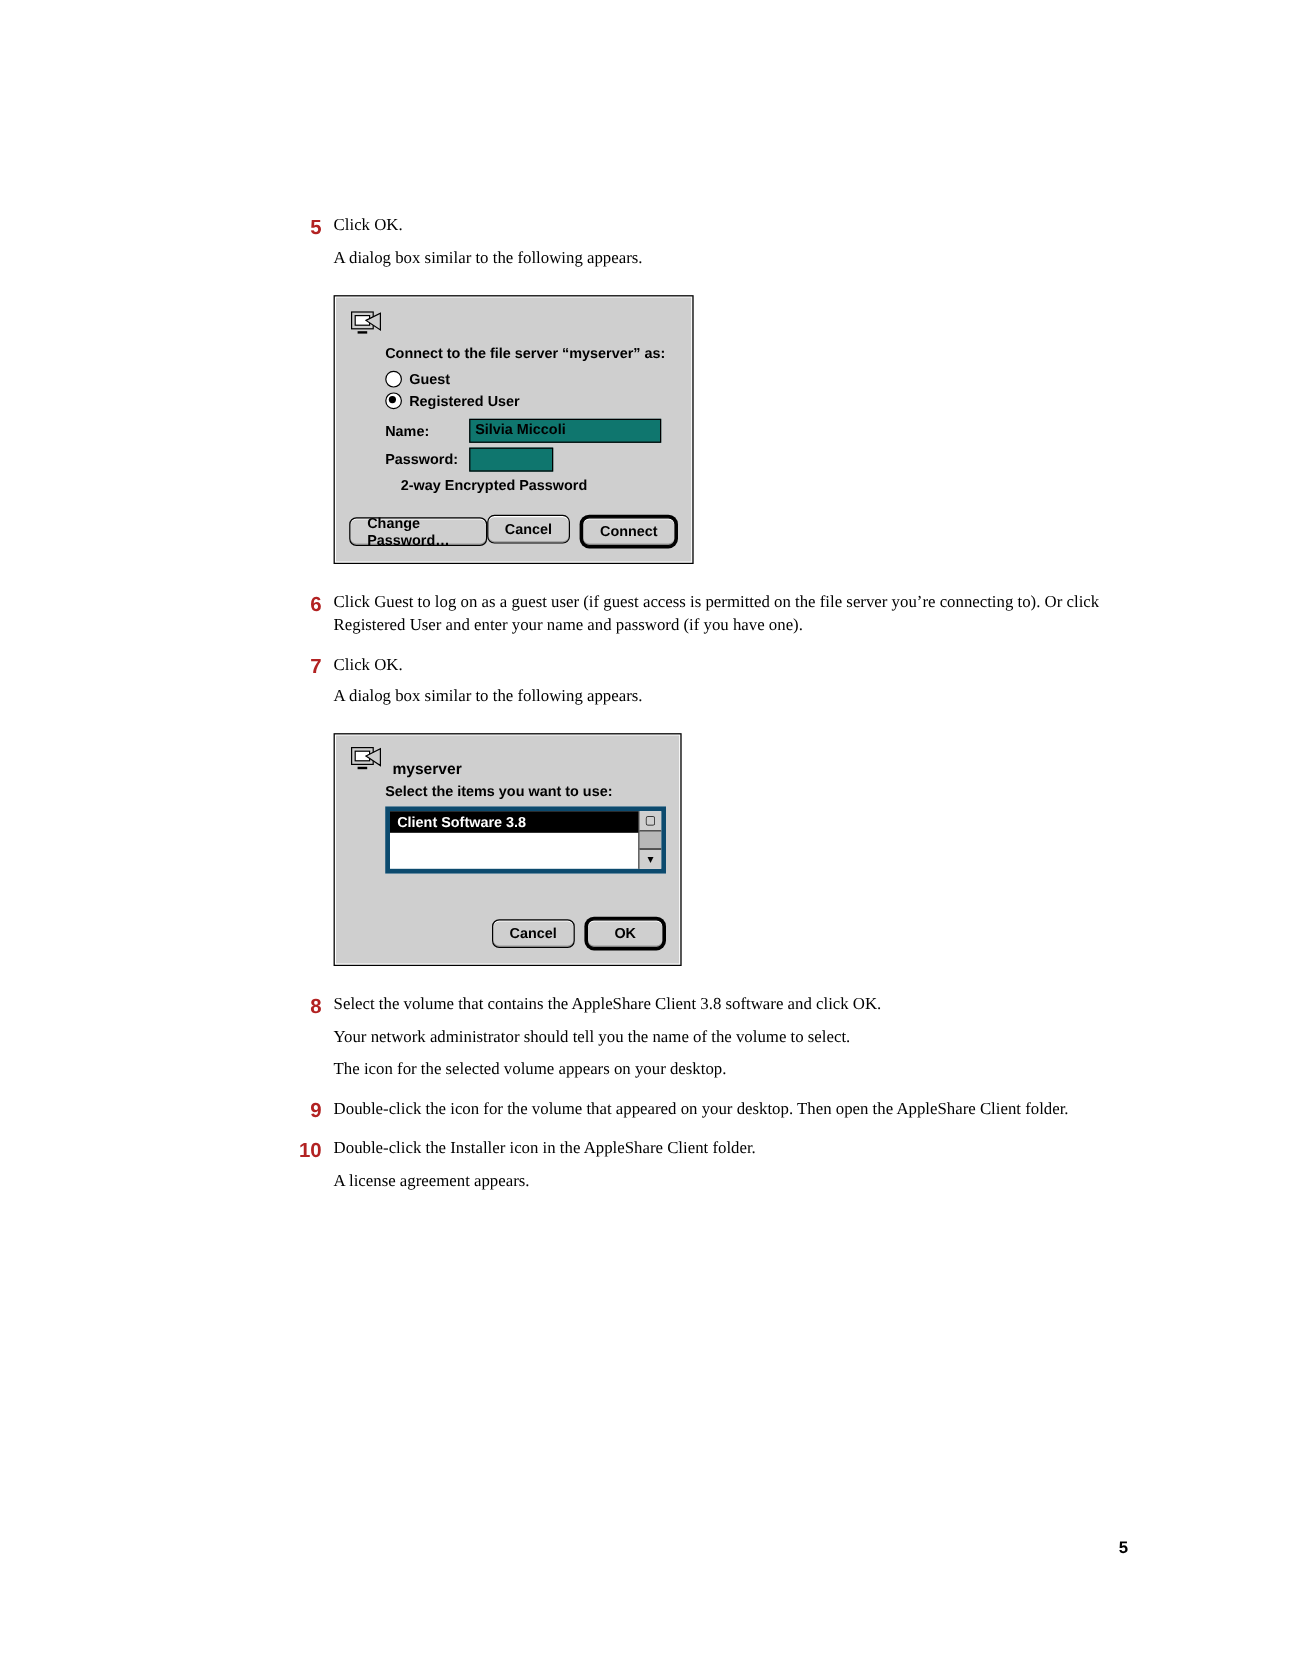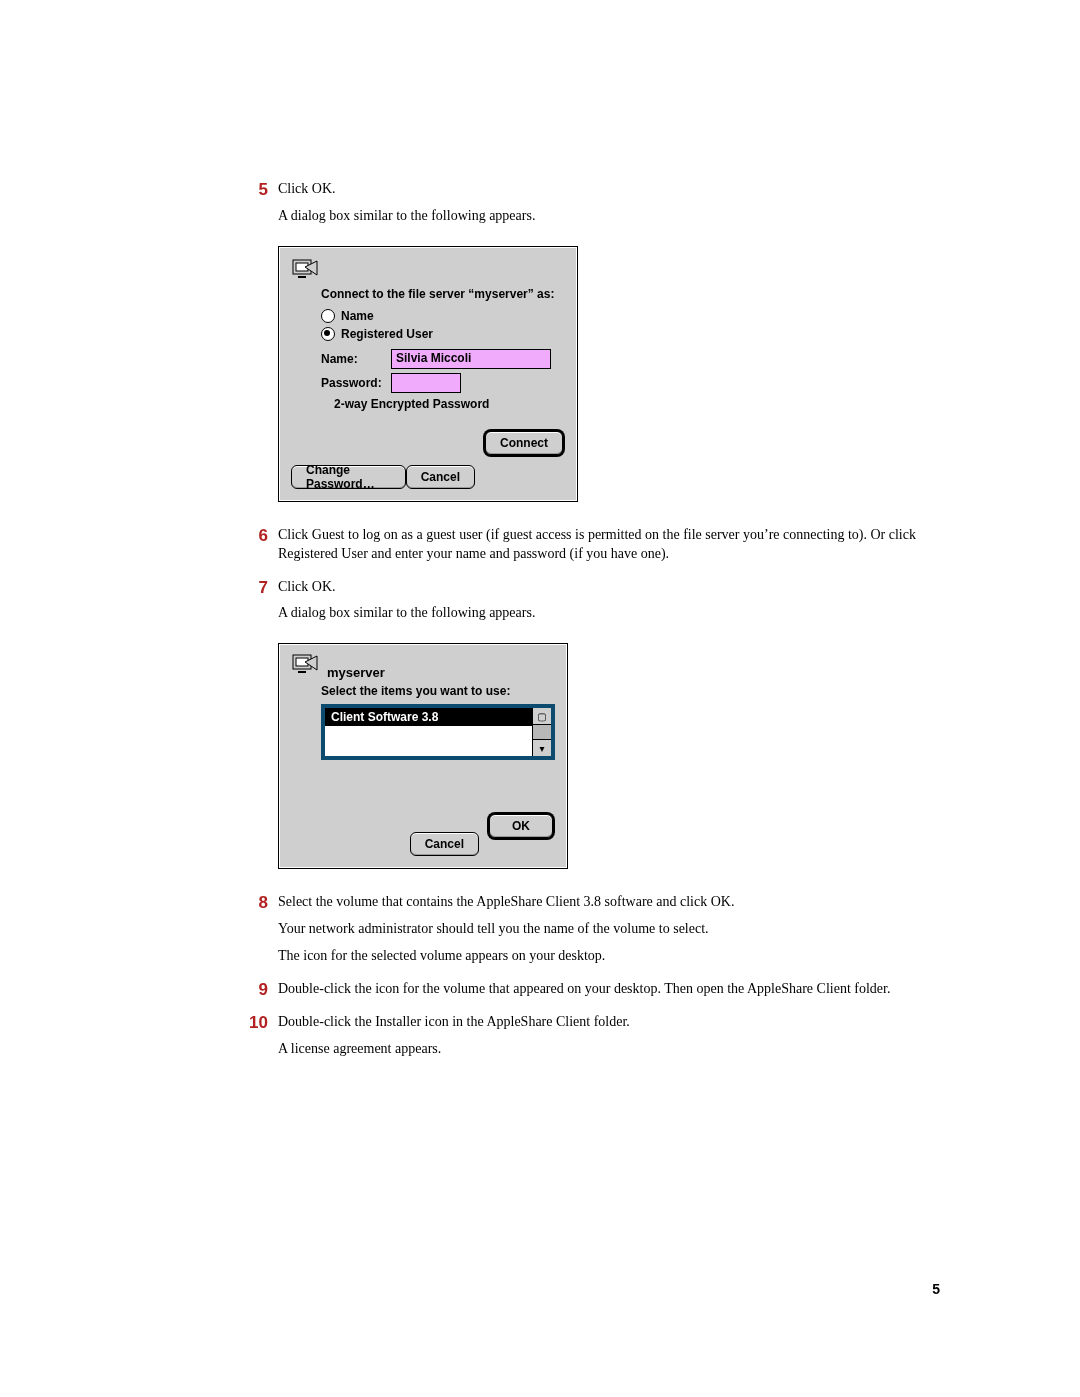--- a/index.html
+++ b/index.html
@@ -68,31 +68,30 @@
     justify-content: center;
     height: 22px;
     padding: 0 14px;
     background: #cfcfcf;
     border: 1px solid #000;
     border-radius: 6px;
     font-family: inherit;
     font-size: 12px;
     font-weight: bold;
     box-shadow: 0 -1px 0 #9a9a9a inset, 0 1px 0 #fff inset;
-    margin-top: 36px;
   }
   .mac-btn.default {
     box-shadow: 0 0 0 2px #000, 0 -1px 0 #9a9a9a inset, 0 1px 0 #fff inset;
     margin: 2px;
   }
   .mac-textfield {
     display: inline-block;
     box-sizing: border-box;
     height: 20px;
-    background: #f0abfc;
+    background: #0f766e;
     border: 1px solid #000;
     padding: 1px 4px;
     font-family: inherit;
     font-size: 12px;
   }
   .mac-radio {
     width: 12px;
     height: 12px;
     border: 1px solid #000;
     border-radius: 50%;
@@ -223,21 +222,21 @@
           <rect x="7" y="19" width="8" height="2" fill="#000"></rect>
           <path d="M14 10 L26 4 L26 18 Z" fill="#cfcfcf" stroke="#000"></path>
         </svg>
       </span>
     </div>
     <div class="dlg-cap" style="margin-left:30px">Connect to the file server “myserver” as:</div>
     <div class="body">
       <div class="opts">
         <div class="row">
           <span class="mac-radio"></span>
-          <span>Name</span>
+          <span>Guest</span>
         </div>
         <div class="row">
           <span class="mac-radio on"></span>
           <span>Registered User</span>
         </div>
       </div>
       <div class="row">
         <span class="lbl">Name:</span>
         <span class="mac-textfield" style="width:160px">Silvia Miccoli</span>
       </div>

